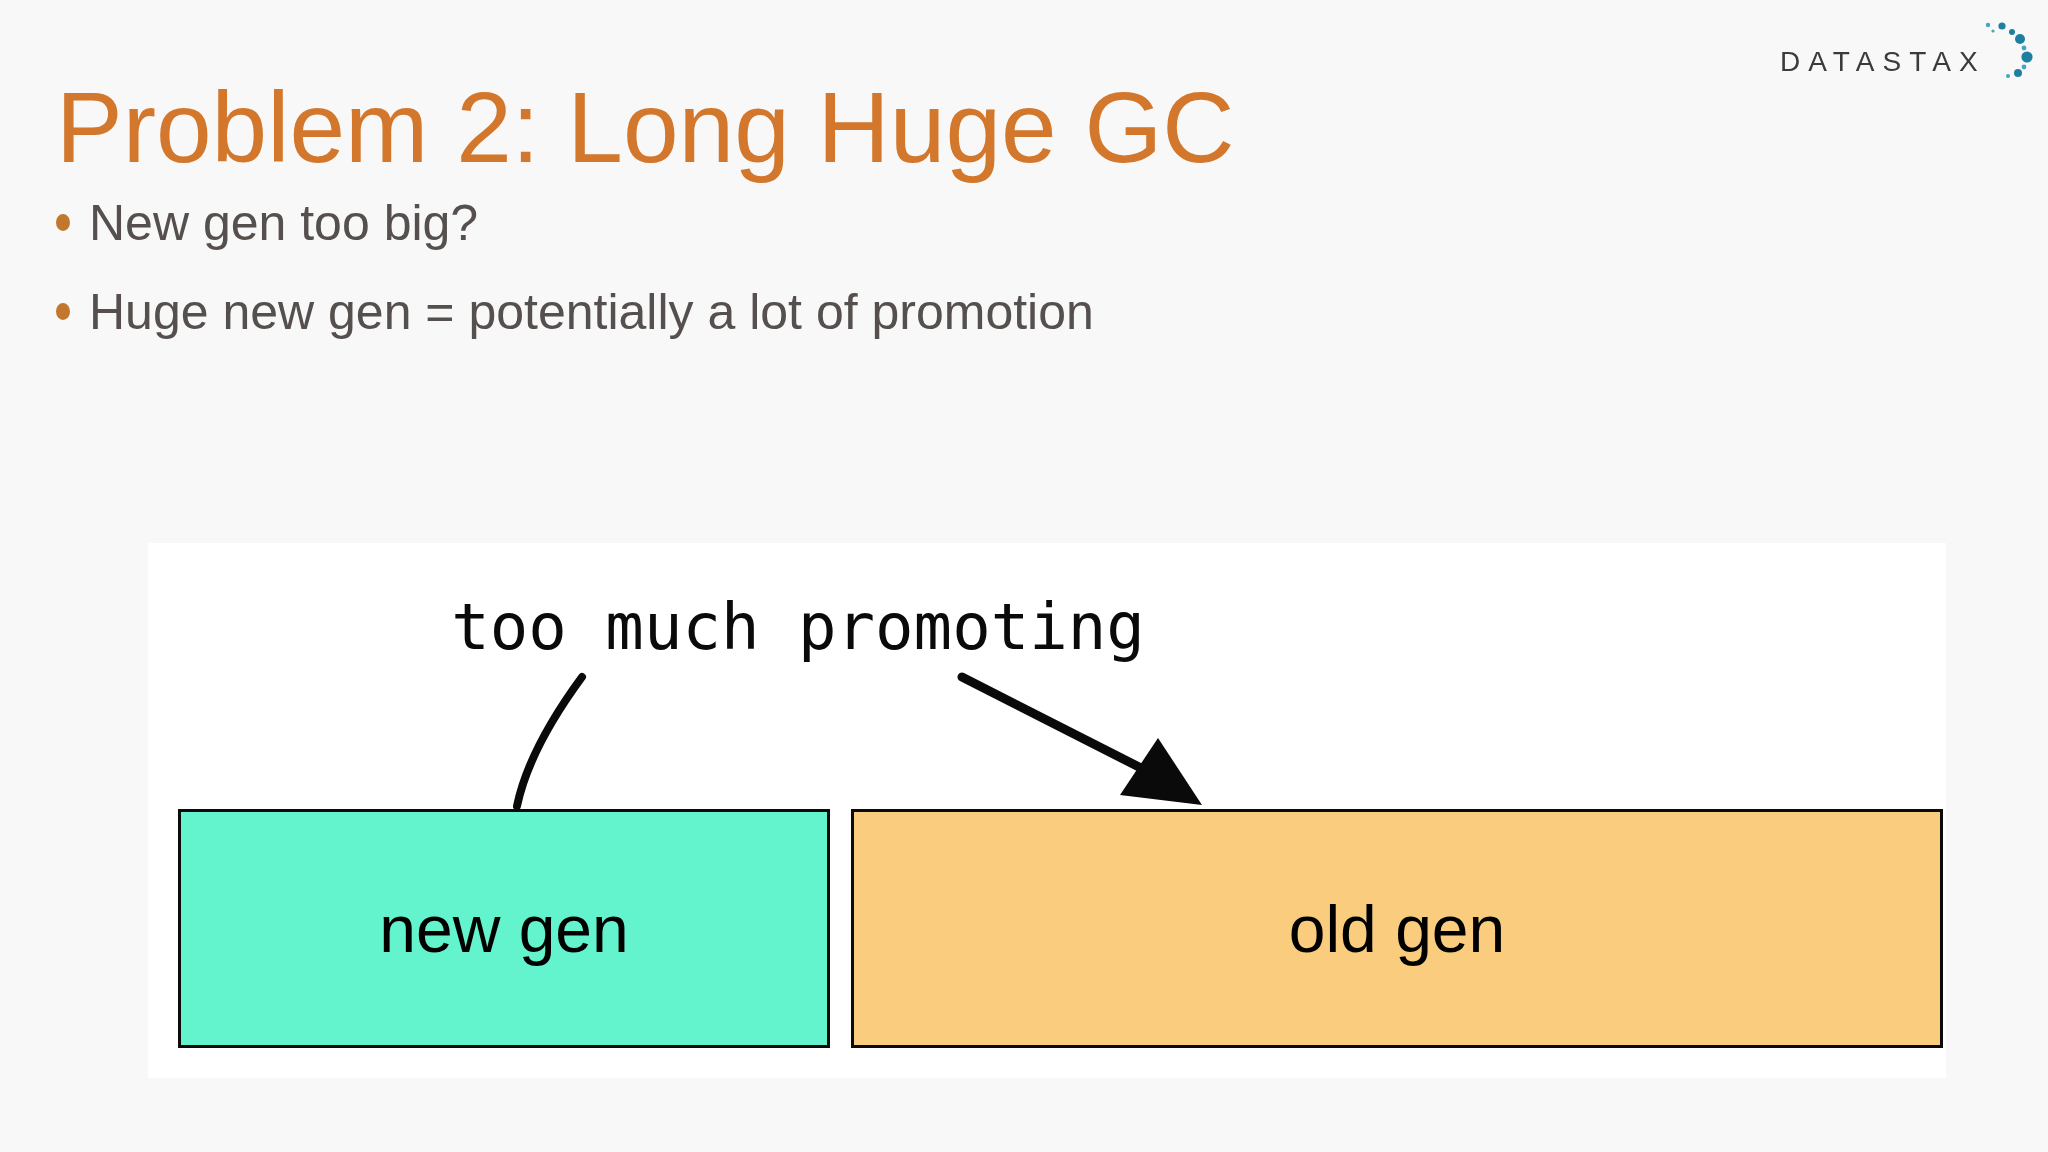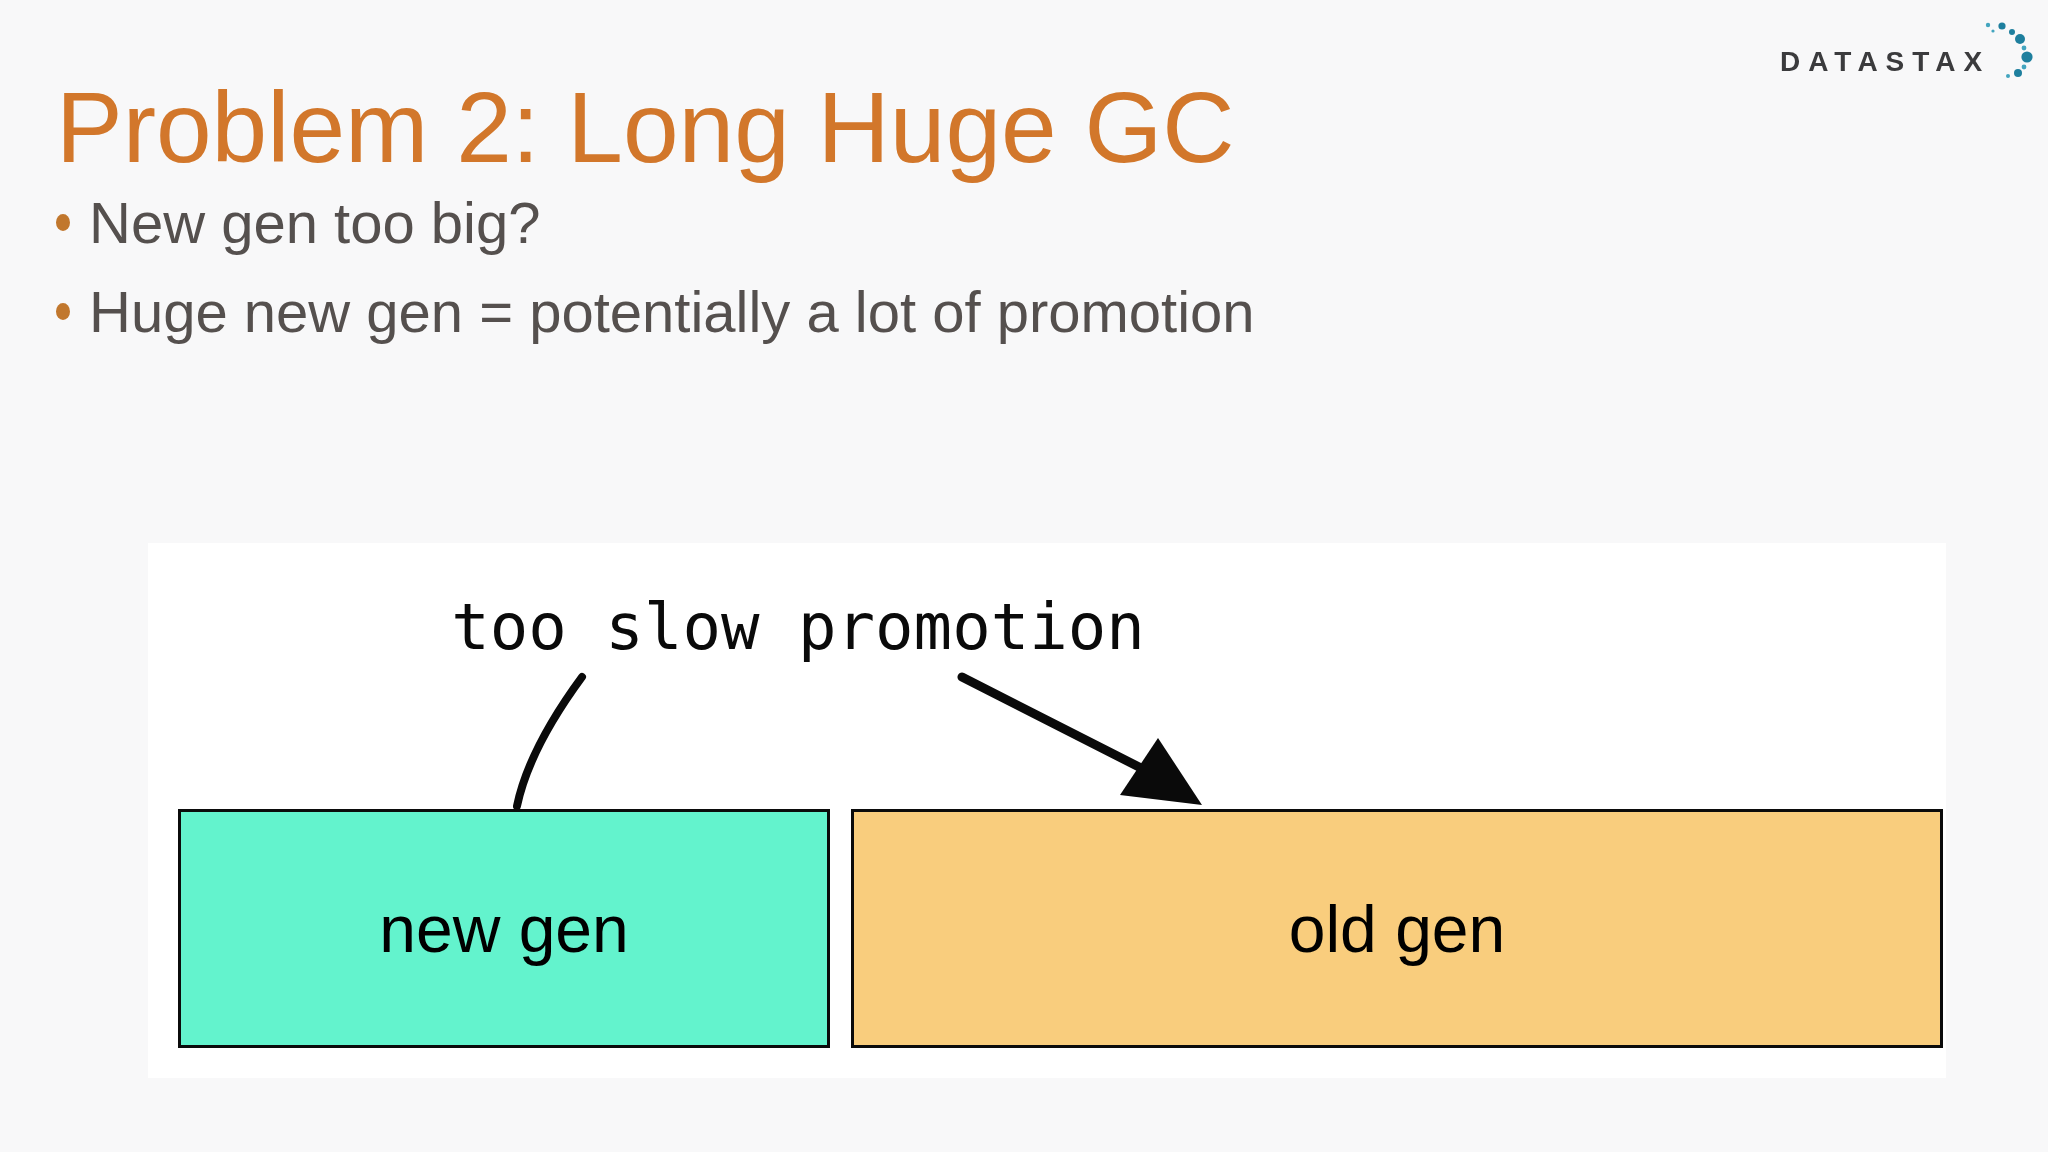--- a/index.html
+++ b/index.html
@@ -9,33 +9,33 @@
     font-family:"Liberation Sans",sans-serif;
   }
   .slide-title{
     position:absolute;left:56px;top:5px;
     font-size:100px;font-weight:400;line-height:1.1;
     color:var(--title,#D2772B);white-space:nowrap;
   }
   .logo{position:absolute;left:1780px;top:8px;width:270px;height:80px;}
   .logo-text{
     position:absolute;left:0;bottom:10px;
-    font-family:"Liberation Sans",sans-serif;font-weight:bold;
+    font-family:"Liberation Sans",sans-serif;font-weight:normal;
     font-size:28px;letter-spacing:8px;
     color:var(--logo-text-color,#3B3B3D);white-space:nowrap;
   }
   .logo-dots{position:absolute;left:200px;top:4px;}
   .logo-dots circle{fill:var(--logo-dot,#1E7F9E);}
   .logo-dots circle.lt{fill:var(--logo-dot-light,#43A5BF);}
   .bullet-list{
     position:absolute;left:56px;top:178px;margin:0;padding:0;list-style:none;
   }
   .bullet-list li{
     display:flex;align-items:center;height:89px;
-    font-size:58px;font-weight:300;color:var(--body-text,#55504E);
+    font-size:50px;font-weight:300;color:var(--body-text,#55504E);
     white-space:nowrap;
   }
   .bullet-dot{
     width:14px;height:17px;border-radius:50%;
     background:var(--bullet-dot,#C1772D);
     margin-right:19px;flex:none;
   }
   .diagram-panel{
     position:absolute;left:148px;top:543px;width:1798px;height:535px;
     background:var(--panel-bg,#FFFFFF);
@@ -86,21 +86,21 @@
     <span>New gen too big?</span>
   </li>
   <li>
     <span class="bullet-dot"></span>
     <span>Huge new gen = potentially a lot of promotion</span>
   </li>
 </ul>
 
 <div class="diagram-panel"></div>
 
-<div class="annotation">too slow promotion</div>
+<div class="annotation">too much promoting</div>
 
 <svg class="connector-layer" width="2048" height="1152" viewBox="0 0 2048 1152">
   <path class="ink" d="M582 677 Q529 749 517 806" stroke-width="8" stroke-linecap="round"></path>
   <path class="ink" d="M962 677 L1139 767" stroke-width="9" stroke-linecap="round"></path>
   <polygon class="ink-fill" points="1202,805 1120,795 1158,738"></polygon>
 </svg>
 
 <div class="gen-box new">
   <span>new gen</span>
 </div>

